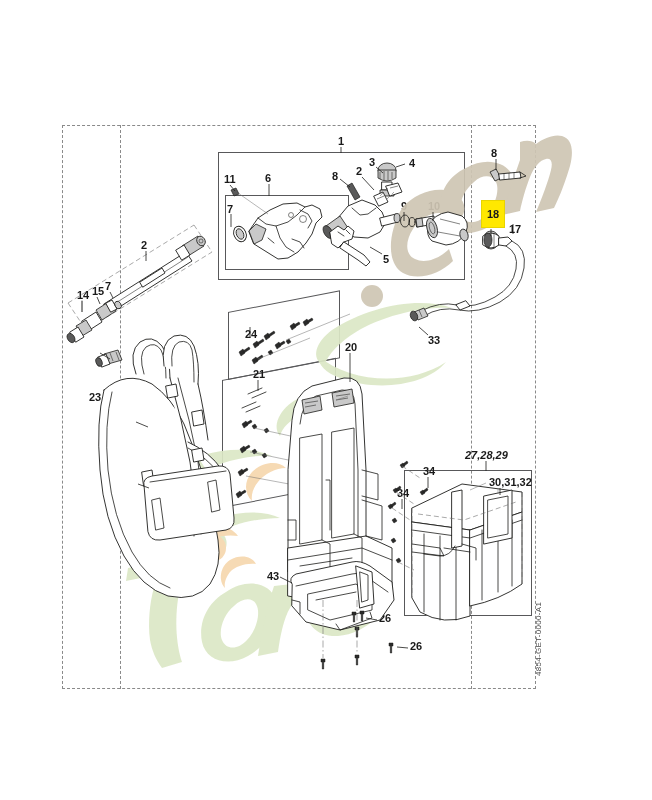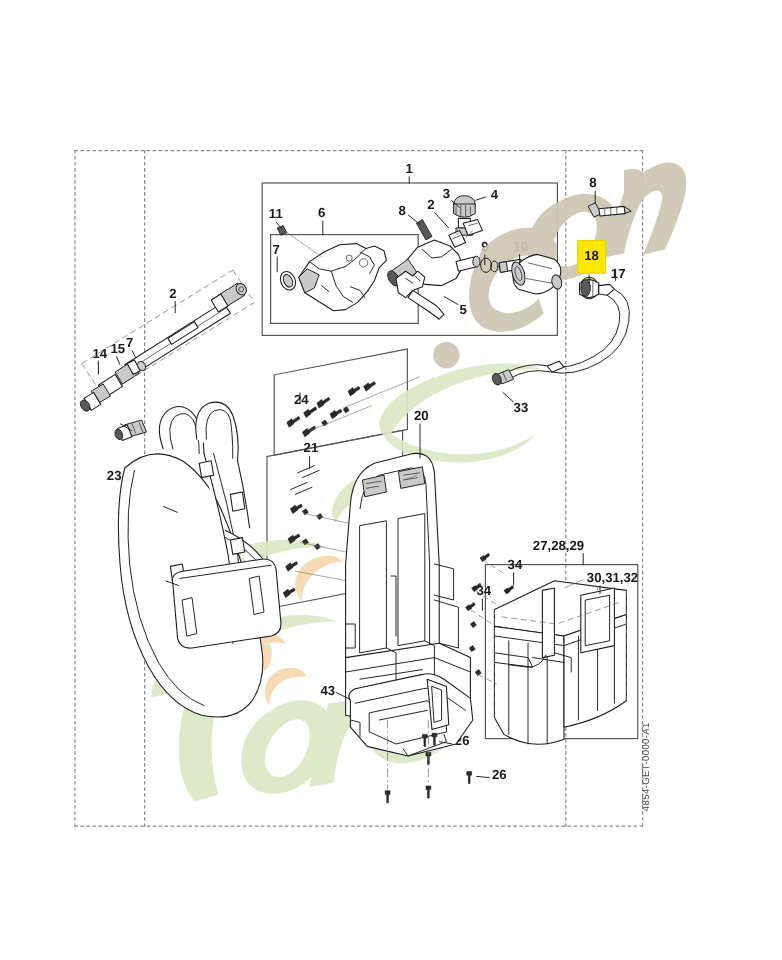--- a/index.html
+++ b/index.html
@@ -519,21 +519,21 @@
 
   <div class="lbl" style="left:345px; top:342px;">20</div>
   <div class="lbl" style="left:126px; top:479px;">20</div>
   <div class="lbl" style="left:253px; top:369px;">21</div>
   <div class="lbl" style="left:123px; top:416px;">22</div>
   <div class="lbl" style="left:89px;  top:364px;margin-top:28px;">23</div>
   <div class="lbl" style="left:245px; top:329px;">24</div>
   <div class="lbl" style="left:267px; top:571px;">43</div>
   <div class="lbl" style="left:379px; top:613px;">26</div>
   <div class="lbl" style="left:410px; top:641px;">26</div>
-  <div class="lbl" style="left:444px; top:450px;">27,28,29</div>
+  <div class="lbl" style="left:465px; top:450px;font-style:italic;">27,28,29</div>
   <div class="lbl" style="left:489px; top:477px;text-align:right;">30,31,32</div>
   <div class="lbl" style="left:428px; top:335px;">33</div>
   <div class="lbl" style="left:423px; top:466px;">34</div>
   <div class="lbl" style="left:397px; top:488px;">34</div>
 
   <div id="docid" style="left:534px; top:676px;">4854-GET-0000-A1</div>
 
 </div>
 
 </body></html>

